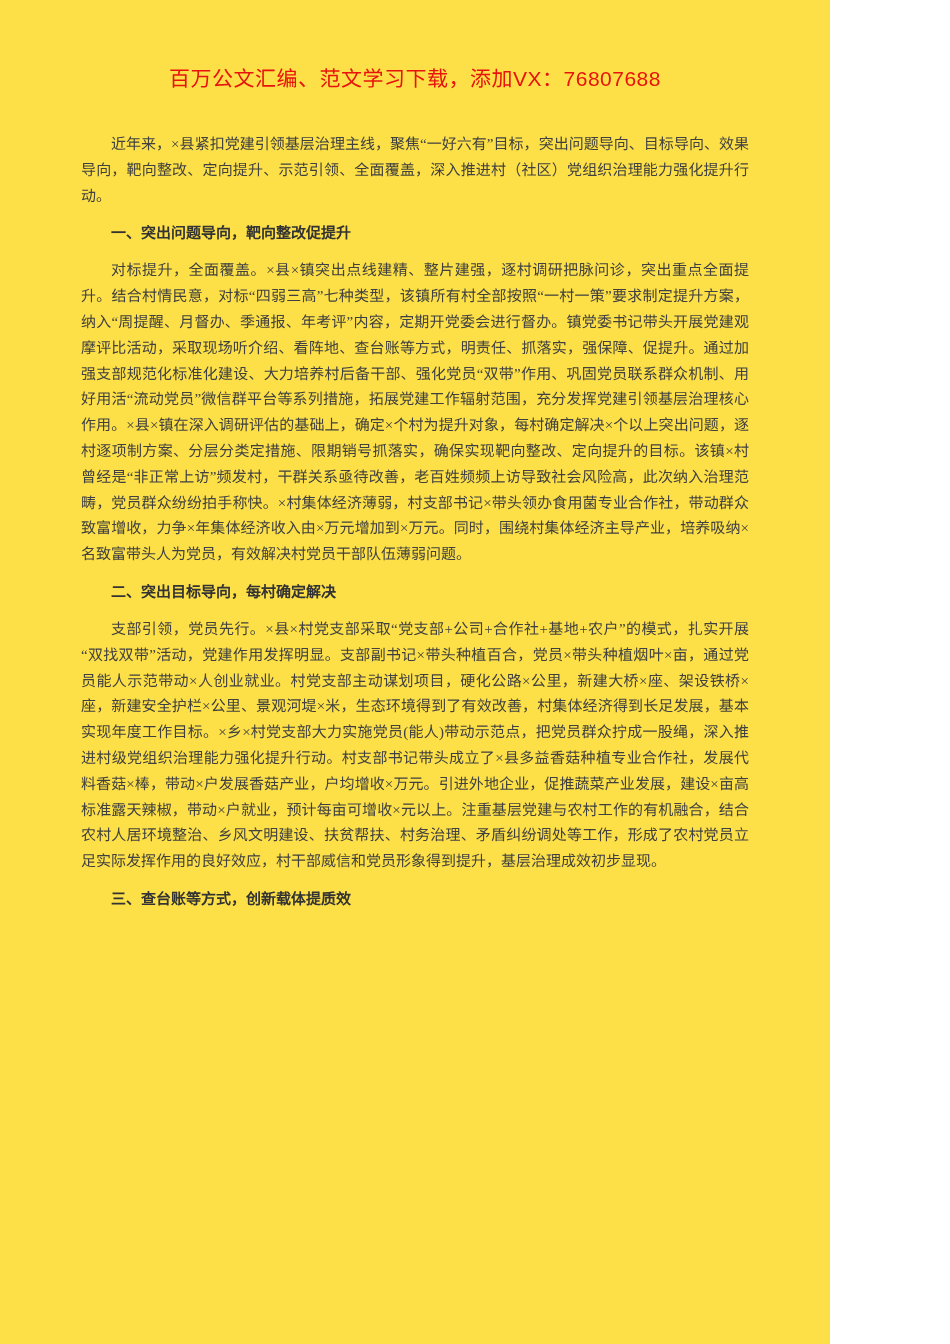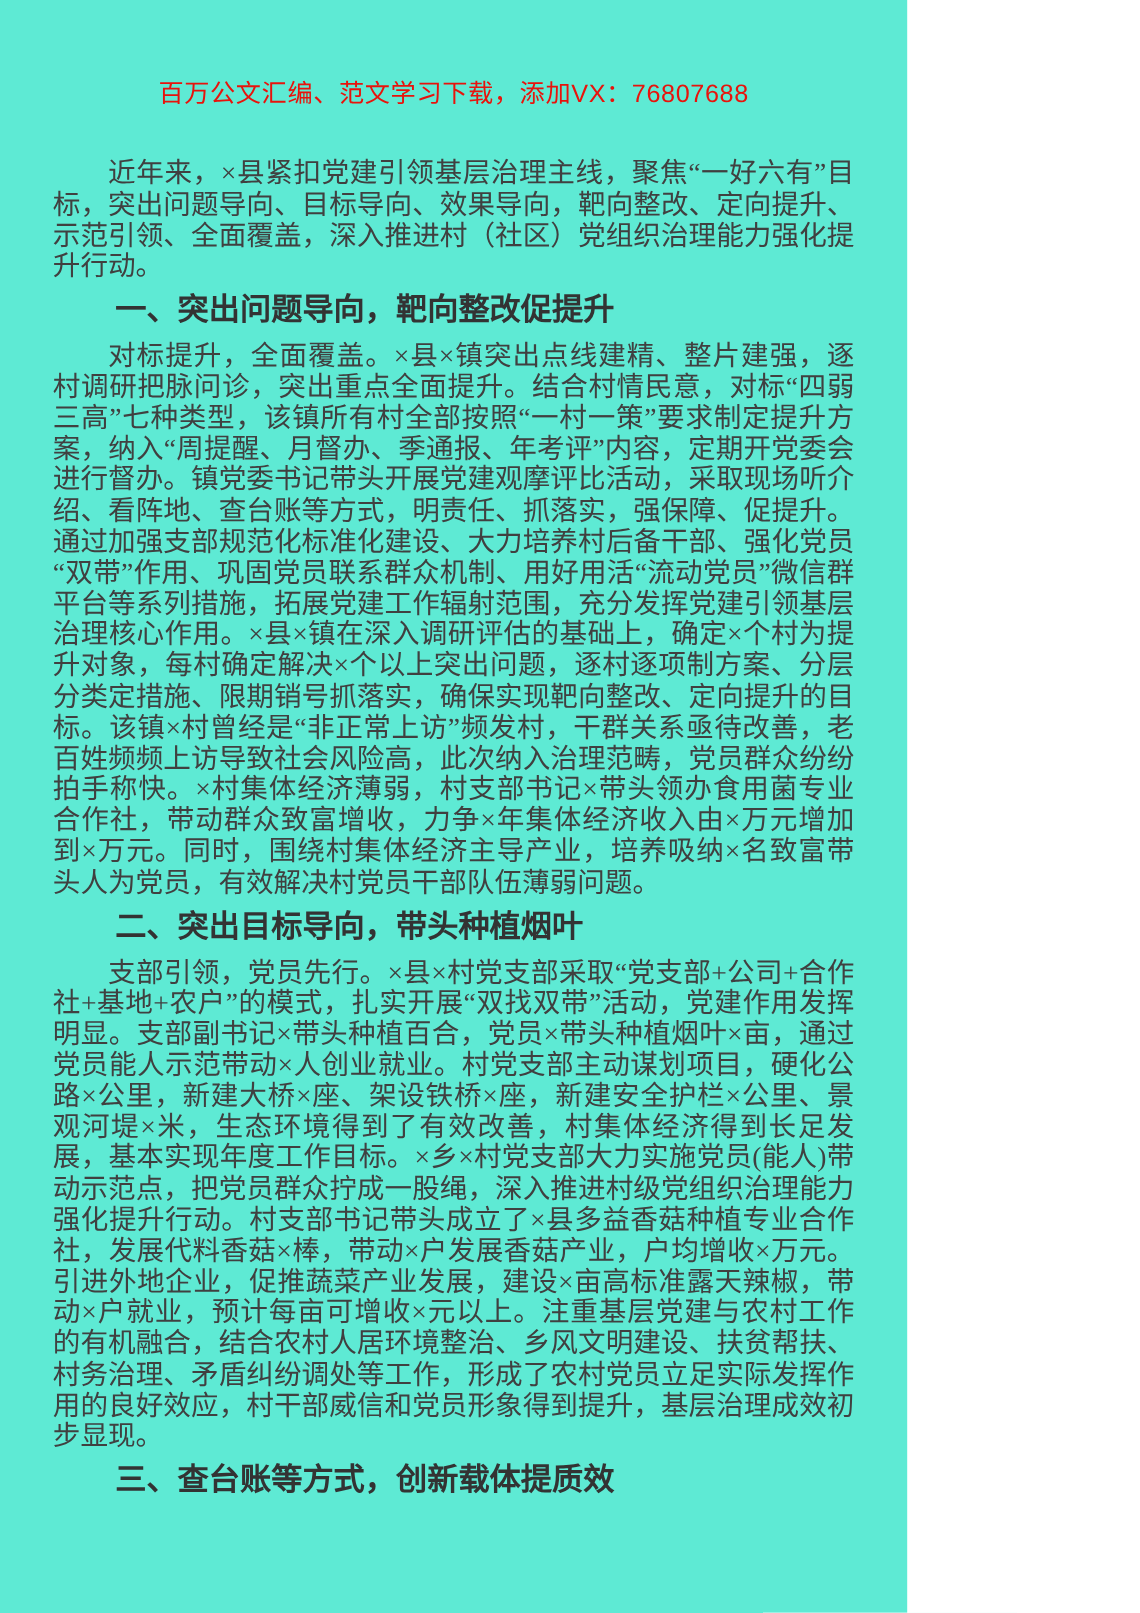--- a/index.html
+++ b/index.html
@@ -1,51 +1,51 @@
 <!DOCTYPE html>
 <html lang="zh-CN"><head>
 <meta charset="utf-8">
 <style>
   html, body { margin: 0; padding: 0; background: #ffffff; }
   .page {
     position: relative;
-    width: 756px;
+    width: 830px;
     height: 1344px;
-    background: #5eead4;
+    background: #fde047;
     overflow: hidden;
   }
   .promo {
     padding-top: 66px;
     text-align: center;
     font-family: "Liberation Sans", "DejaVu Sans", sans-serif;
     font-size: 21px;
     line-height: 26px;
     font-weight: 400;
     color: #e8130c;
     letter-spacing: 0.5px;
   }
   .doc {
     width: 668px;
     margin: 40px auto 0 auto;
     font-family: "Liberation Serif", "DejaVu Serif", serif;
     color: #404040;
   }
   .doc p.body-para {
     margin: 0;
-    font-size: 23px;
+    font-size: 15px;
     line-height: 25.8px;
     text-align: justify;
     text-indent: 2em;
     word-break: break-all;
     color: #404040;
   }
   .doc h2.sec-heading {
     margin: 10px 0 12px 0;
     font-family: "Liberation Sans", "DejaVu Sans", sans-serif;
-    font-size: 26px;
+    font-size: 15px;
     line-height: 27px;
     font-weight: 700;
     color: #333333;
     text-indent: 2em;
   }
 </style>
 </head>
 <body>
 
 <div class="page">
@@ -53,21 +53,21 @@
   <div class="promo">百万公文汇编、范文学习下载，添加VX：76807688</div>
 
   <div class="doc">
 
     <p class="body-para">近年来，×县紧扣党建引领基层治理主线，聚焦“一好六有”目标，突出问题导向、目标导向、效果导向，靶向整改、定向提升、示范引领、全面覆盖，深入推进村（社区）党组织治理能力强化提升行动。</p>
 
     <h2 class="sec-heading">一、突出问题导向，靶向整改促提升</h2>
 
     <p class="body-para">对标提升，全面覆盖。×县×镇突出点线建精、整片建强，逐村调研把脉问诊，突出重点全面提升。结合村情民意，对标“四弱三高”七种类型，该镇所有村全部按照“一村一策”要求制定提升方案，纳入“周提醒、月督办、季通报、年考评”内容，定期开党委会进行督办。镇党委书记带头开展党建观摩评比活动，采取现场听介绍、看阵地、查台账等方式，明责任、抓落实，强保障、促提升。通过加强支部规范化标准化建设、大力培养村后备干部、强化党员“双带”作用、巩固党员联系群众机制、用好用活“流动党员”微信群平台等系列措施，拓展党建工作辐射范围，充分发挥党建引领基层治理核心作用。×县×镇在深入调研评估的基础上，确定×个村为提升对象，每村确定解决×个以上突出问题，逐村逐项制方案、分层分类定措施、限期销号抓落实，确保实现靶向整改、定向提升的目标。该镇×村曾经是“非正常上访”频发村，干群关系亟待改善，老百姓频频上访导致社会风险高，此次纳入治理范畴，党员群众纷纷拍手称快。×村集体经济薄弱，村支部书记×带头领办食用菌专业合作社，带动群众致富增收，力争×年集体经济收入由×万元增加到×万元。同时，围绕村集体经济主导产业，培养吸纳×名致富带头人为党员，有效解决村党员干部队伍薄弱问题。</p>
 
-    <h2 class="sec-heading">二、突出目标导向，带头种植烟叶</h2>
+    <h2 class="sec-heading">二、突出目标导向，每村确定解决</h2>
 
     <p class="body-para">支部引领，党员先行。×县×村党支部采取“党支部+公司+合作社+基地+农户”的模式，扎实开展“双找双带”活动，党建作用发挥明显。支部副书记×带头种植百合，党员×带头种植烟叶×亩，通过党员能人示范带动×人创业就业。村党支部主动谋划项目，硬化公路×公里，新建大桥×座、架设铁桥×座，新建安全护栏×公里、景观河堤×米，生态环境得到了有效改善，村集体经济得到长足发展，基本实现年度工作目标。×乡×村党支部大力实施党员(能人)带动示范点，把党员群众拧成一股绳，深入推进村级党组织治理能力强化提升行动。村支部书记带头成立了×县多益香菇种植专业合作社，发展代料香菇×棒，带动×户发展香菇产业，户均增收×万元。引进外地企业，促推蔬菜产业发展，建设×亩高标准露天辣椒，带动×户就业，预计每亩可增收×元以上。注重基层党建与农村工作的有机融合，结合农村人居环境整治、乡风文明建设、扶贫帮扶、村务治理、矛盾纠纷调处等工作，形成了农村党员立足实际发挥作用的良好效应，村干部威信和党员形象得到提升，基层治理成效初步显现。</p>
 
     <h2 class="sec-heading">三、查台账等方式，创新载体提质效</h2>
 
 
   </div>
 </div>
 
 </body></html>

